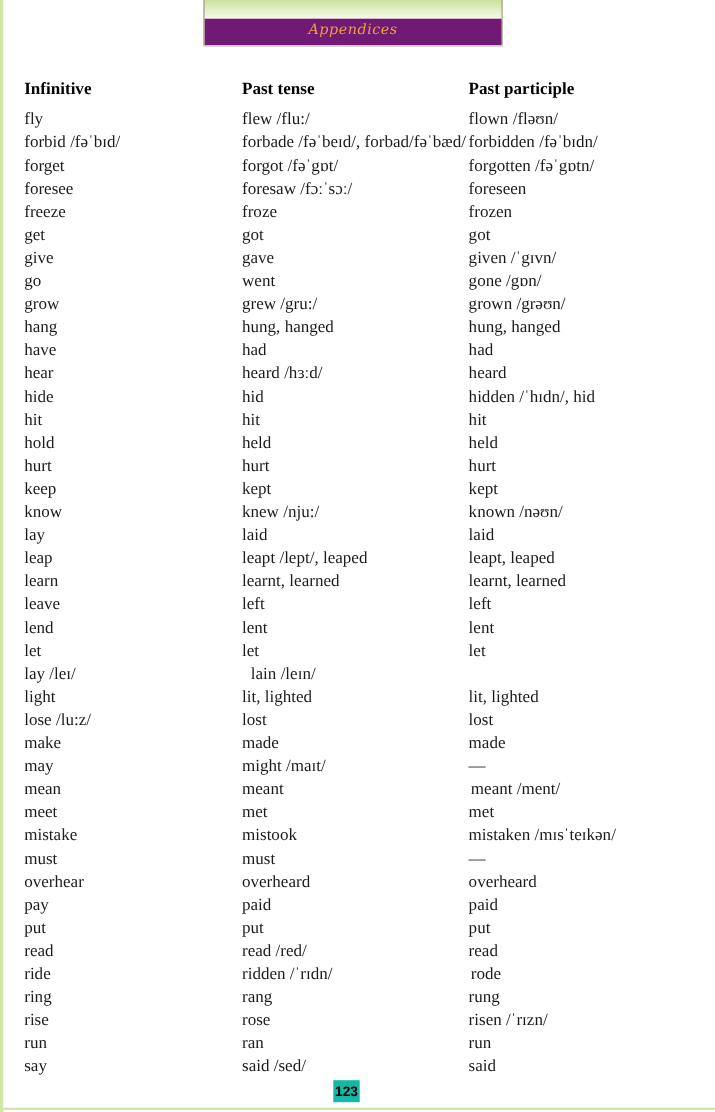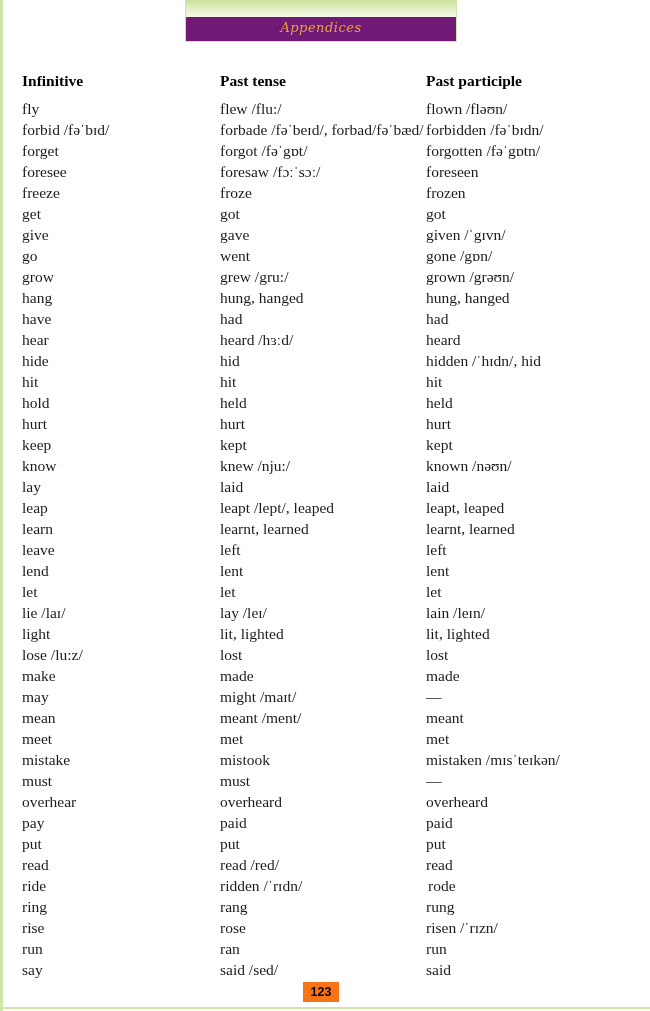--- a/index.html
+++ b/index.html
@@ -93,23 +93,23 @@
     color: #1b1b1b;
     white-space: nowrap;
   }
   .dash { font-size: 15.5px; }
 
   
   .page-num {
     position: absolute;
     left: 303px;
     top: 982px;
-    width: 36px;
+    width: 24px;
     height: 20px;
-    background: #f97316;
+    background: #14b8a6;
   }
   .page-num span {
     display: block;
     width: 100%;
     text-align: center;
     font-family: "Liberation Sans", sans-serif;
     font-weight: bold;
     font-size: 12.5px;
     line-height: 20px;
     color: #000;
@@ -254,21 +254,20 @@
         <div class="col c1">lend</div>
         <div class="col c2">lent</div>
         <div class="col c3">lent</div>
       </div>
       <div class="row">
         <div class="col c1">let</div>
         <div class="col c2">let</div>
         <div class="col c3">let</div>
       </div>
       <div class="row">
-        <div class="col c1">lie /laɪ/</div>
         <div class="col c2">lay /leɪ/</div>
         <div class="col c3">lain /leɪn/</div>
       </div>
       <div class="row">
         <div class="col c1">light</div>
         <div class="col c2">lit, lighted</div>
         <div class="col c3">lit, lighted</div>
       </div>
       <div class="row">
         <div class="col c1">lose /lu:z/</div>
@@ -280,22 +279,22 @@
         <div class="col c2">made</div>
         <div class="col c3">made</div>
       </div>
       <div class="row">
         <div class="col c1">may</div>
         <div class="col c2">might /maɪt/</div>
         <div class="col c3 dash">—</div>
       </div>
       <div class="row">
         <div class="col c1">mean</div>
+        <div class="col c3">meant</div>
         <div class="col c2">meant /ment/</div>
-        <div class="col c3">meant</div>
       </div>
       <div class="row">
         <div class="col c1">meet</div>
         <div class="col c2">met</div>
         <div class="col c3">met</div>
       </div>
       <div class="row">
         <div class="col c1">mistake</div>
         <div class="col c2">mistook</div>
         <div class="col c3">mistaken /mɪsˈteɪkən/</div>

